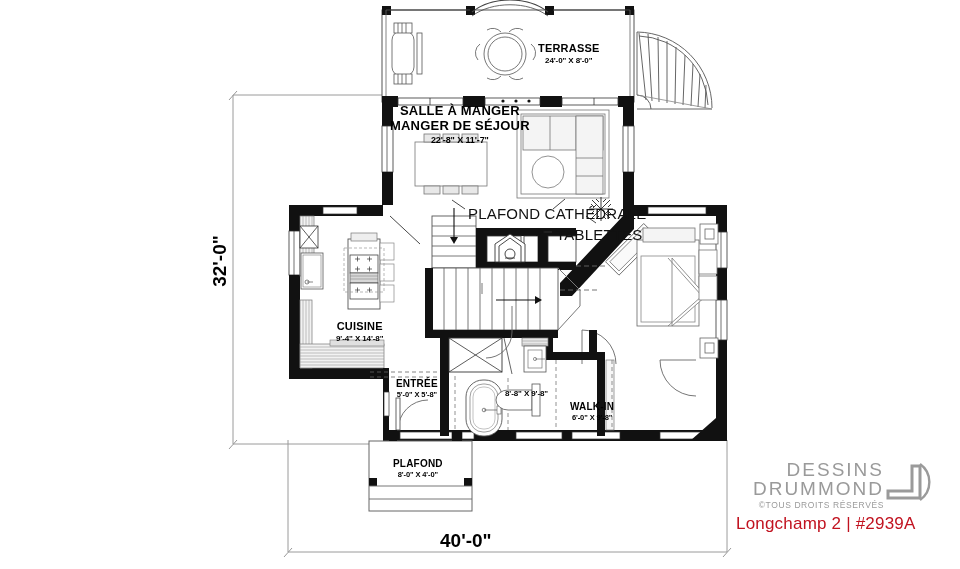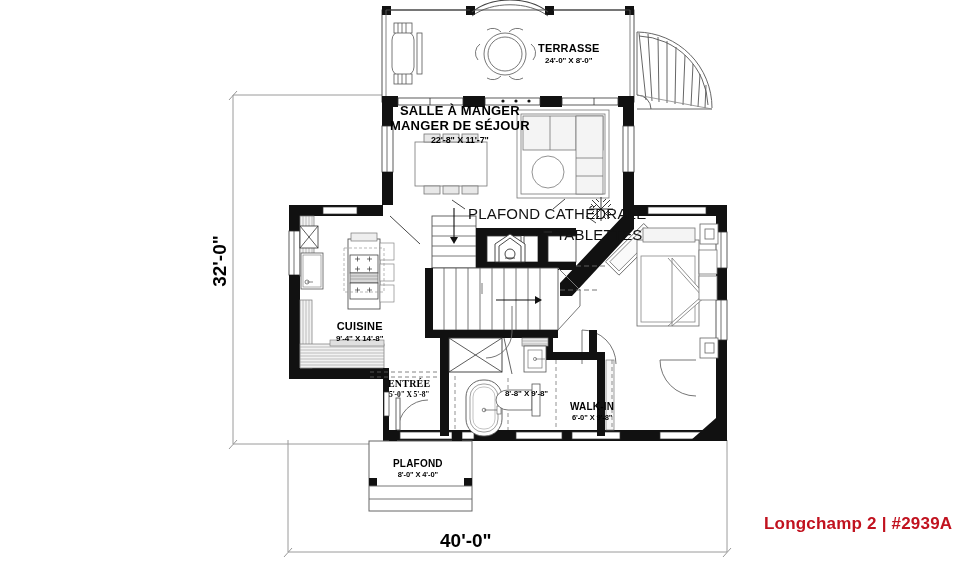--- a/index.html
+++ b/index.html
@@ -134,25 +134,24 @@
     right: 2px;
     top: 2px;
     width: 52px;
     height: 50px;
   }
   #plan-title {
     position: absolute;
     left: 10px;
     top: 62px;
     font-size: 17px;
-    font-weight: bold;
+    font-weight: normal;
     color: #c1121f;
     letter-spacing: 0.2px;
     white-space: nowrap;
-    margin-left: 28px;
   }
 </style>
 </head>
 <body>
 
 <div id="plan-root">
 
   <svg class="plan-svg" viewBox="0 0 960 569">
     <defs>
       <pattern id="hatch" patternUnits="userSpaceOnUse" width="3" height="3" patternTransform="rotate(0)">
@@ -616,21 +615,21 @@
     <span class="rname">MANGER DE SÉJOUR</span>
     <span class="rdim">22'-8" X 11'-7"</span>
   </div>
 
   <div class="room-label lbl-md" style="left:336px; top:320px;">
     <span class="rname">CUISINE</span>
     <span class="rdim">9'-4" X 14'-8"</span>
   </div>
 
 
-  <div class="room-label lbl-sm" style="left:388px; top:378px;font-family:Liberation Serif, serif;">
+  <div class="room-label lbl-sm" style="left:396px; top:378px;">
     <span class="rname">ENTRÉE</span>
     <span class="rdim">5'-0" X 5'-8"</span>
   </div>
 
   <div class="room-label lbl-dimonly" style="left:505px; top:389px;">
     <span class="rdim">8'-8" X 9'-8"</span>
   </div>
 
   <div class="room-label lbl-sm" style="left:570px; top:386px;margin-top:15px;">
     <span class="rname">WALK-IN</span>
@@ -644,17 +643,27 @@
 
   <div class="annot" style="left:468px; top:205px;">PLAFOND CATHÉDRALE</div>
   <div class="annot" style="left:556px; top:226px;">TABLETTES</div>
 
   <div class="dim-text" id="dim-width-text">40'-0"</div>
   <div class="dim-text" id="dim-height-text">32'-0"</div>
 
   <div id="branding">
     <div id="brand-divider"></div>
 
+    <div id="brand-logo">
+      <div class="brand-line" id="brand-line1">DESSINS</div>
+      <div class="brand-line" id="brand-line2">DRUMMOND</div>
+      <div id="brand-rights">©TOUS DROITS RÉSERVÉS</div>
+
+      <svg id="brand-mark" viewBox="0 0 52 50">
+        <path d="M 6,40 L 6,33 L 30,33 L 30,8 L 38,8 L 38,40 Z" fill="none" stroke="#9a9a9a" stroke-width="3"></path>
+        <path d="M 38,6 A 22,22 0 0 1 38,42" fill="none" stroke="#9a9a9a" stroke-width="2.4"></path>
+      </svg>
+    </div>
 
     <div id="plan-title">Longchamp 2 | #2939A</div>
   </div>
 
 </div>
 
 </body></html>

